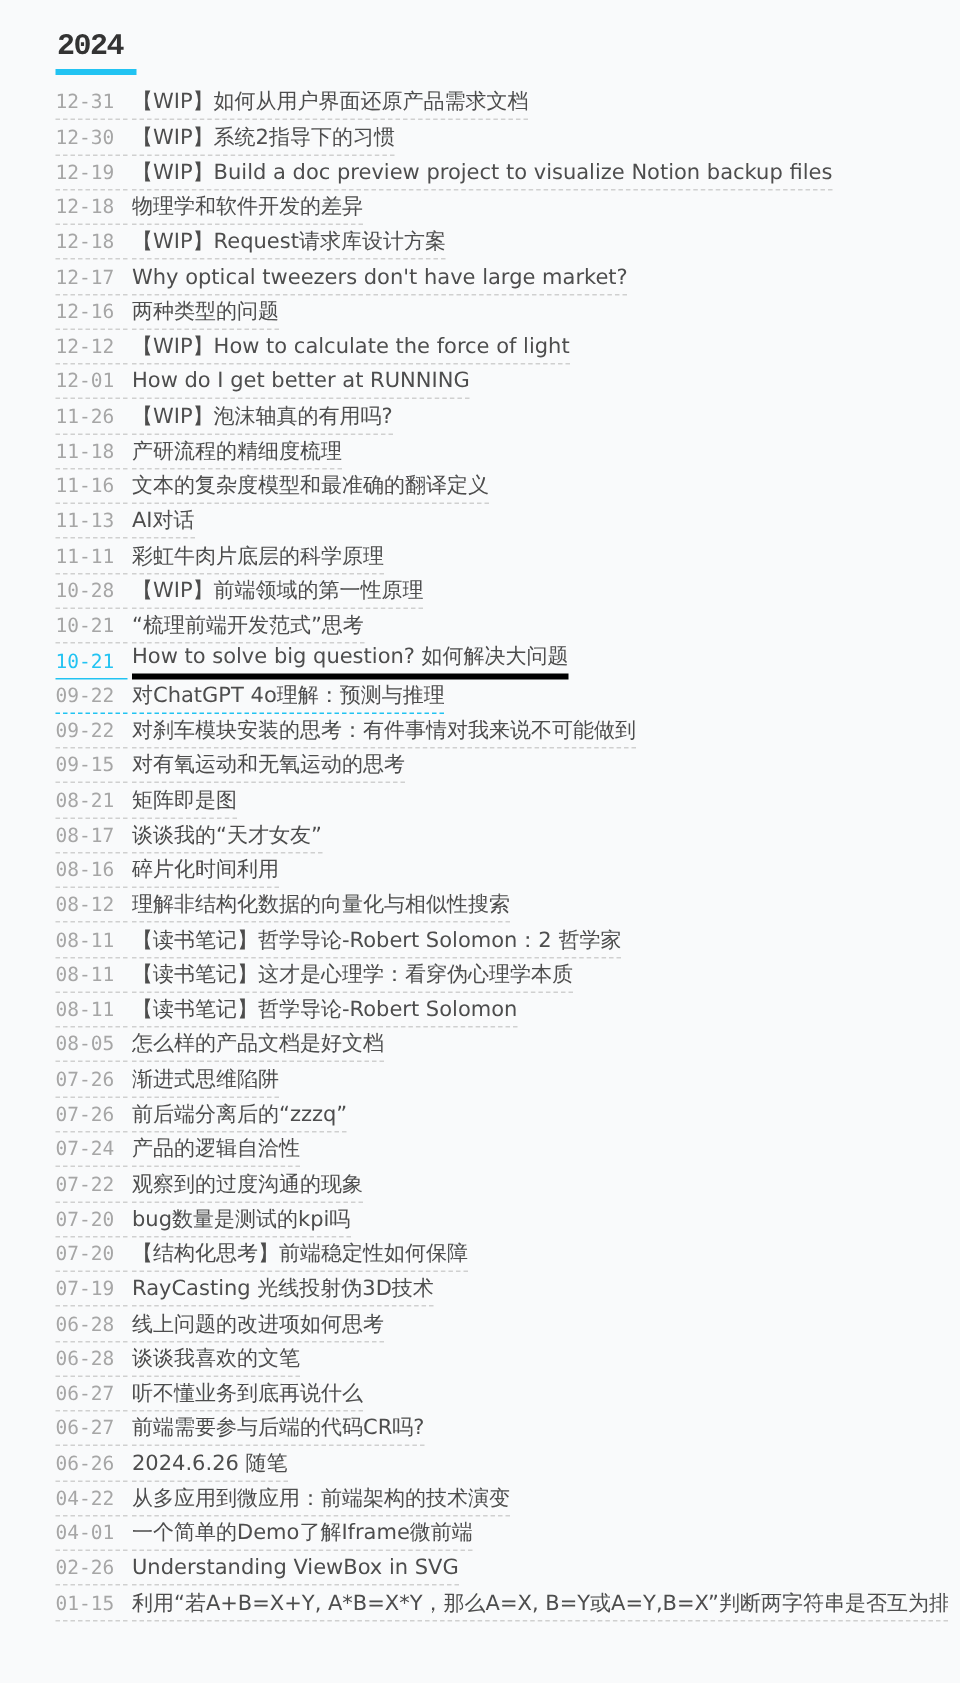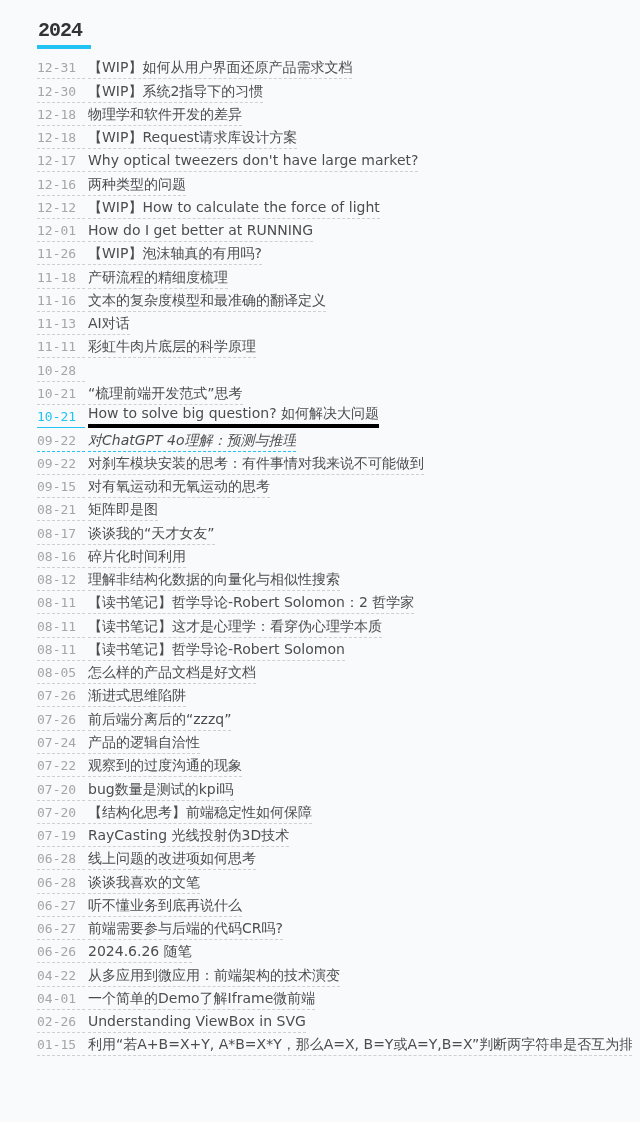--- a/index.html
+++ b/index.html
@@ -67,21 +67,20 @@
     border-bottom: 1px solid var(--accent, #22c3f2);
   }
   li.active a.title {
     border-bottom: 4px solid #000000;
   }
   li.visited a.date {
     border-bottom: 1px dashed var(--accent, #22c3f2);
   }
   li.visited a.title {
     border-bottom: 1px dashed var(--accent, #22c3f2);
-    font-style: italic;
   }
 </style>
 </head>
 <body>
 
 <div class="container">
   <h1 class="year-heading">
     <span>2024</span>
   </h1>
 
@@ -92,20 +91,24 @@
         <a class="title">【WIP】如何从用户界面还原产品需求文档</a>
       </li>
 
       <li class="row">
         <a class="date">12-30</a>
         <a class="title">【WIP】系统2指导下的习惯</a>
       </li>
 
 
 
+      <li class="row">
+        <a class="date">12-19</a>
+        <a class="title">【WIP】Build a doc preview project to visualize Notion backup files</a>
+      </li>
 
       <li class="row">
         <a class="date">12-18</a>
         <a class="title">物理学和软件开发的差异</a>
       </li>
 
       <li class="row">
         <a class="date">12-18</a>
         <a class="title">【WIP】Request请求库设计方案</a>
       </li>
@@ -150,20 +153,21 @@
         <a class="title">AI对话</a>
       </li>
 
       <li class="row">
         <a class="date">11-11</a>
         <a class="title">彩虹牛肉片底层的科学原理</a>
       </li>
 
       <li class="row">
         <a class="date">10-28</a>
+        <a class="title">【WIP】前端领域的第一性原理</a>
       </li>
 
       <li class="row">
         <a class="date">10-21</a>
         <a class="title">“梳理前端开发范式”思考</a>
       </li>
 
       <li class="row active">
         <a class="date">10-21</a>
         <a class="title">How to solve big question? 如何解决大问题</a>

